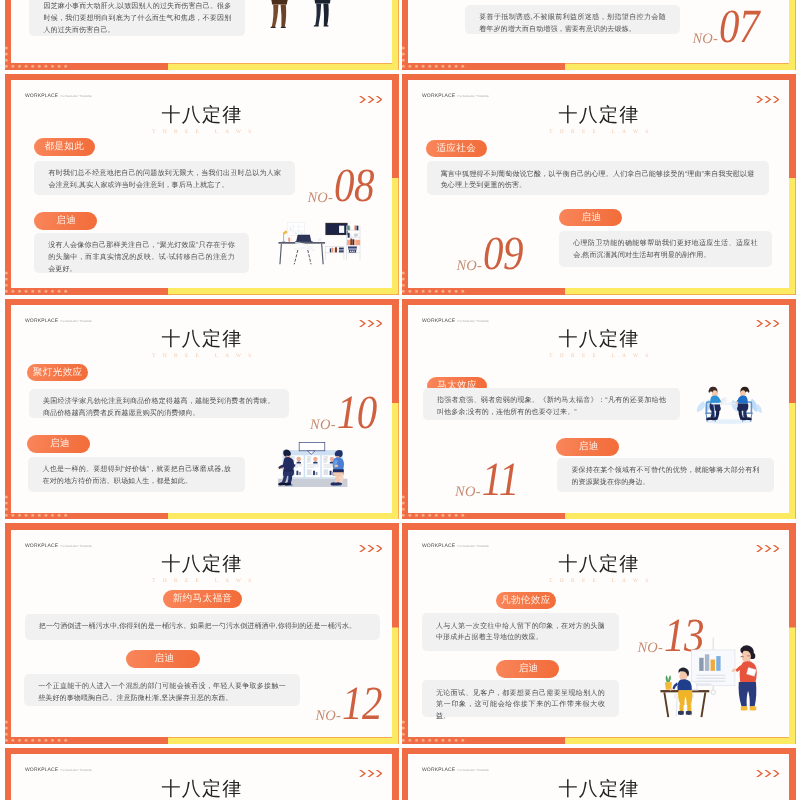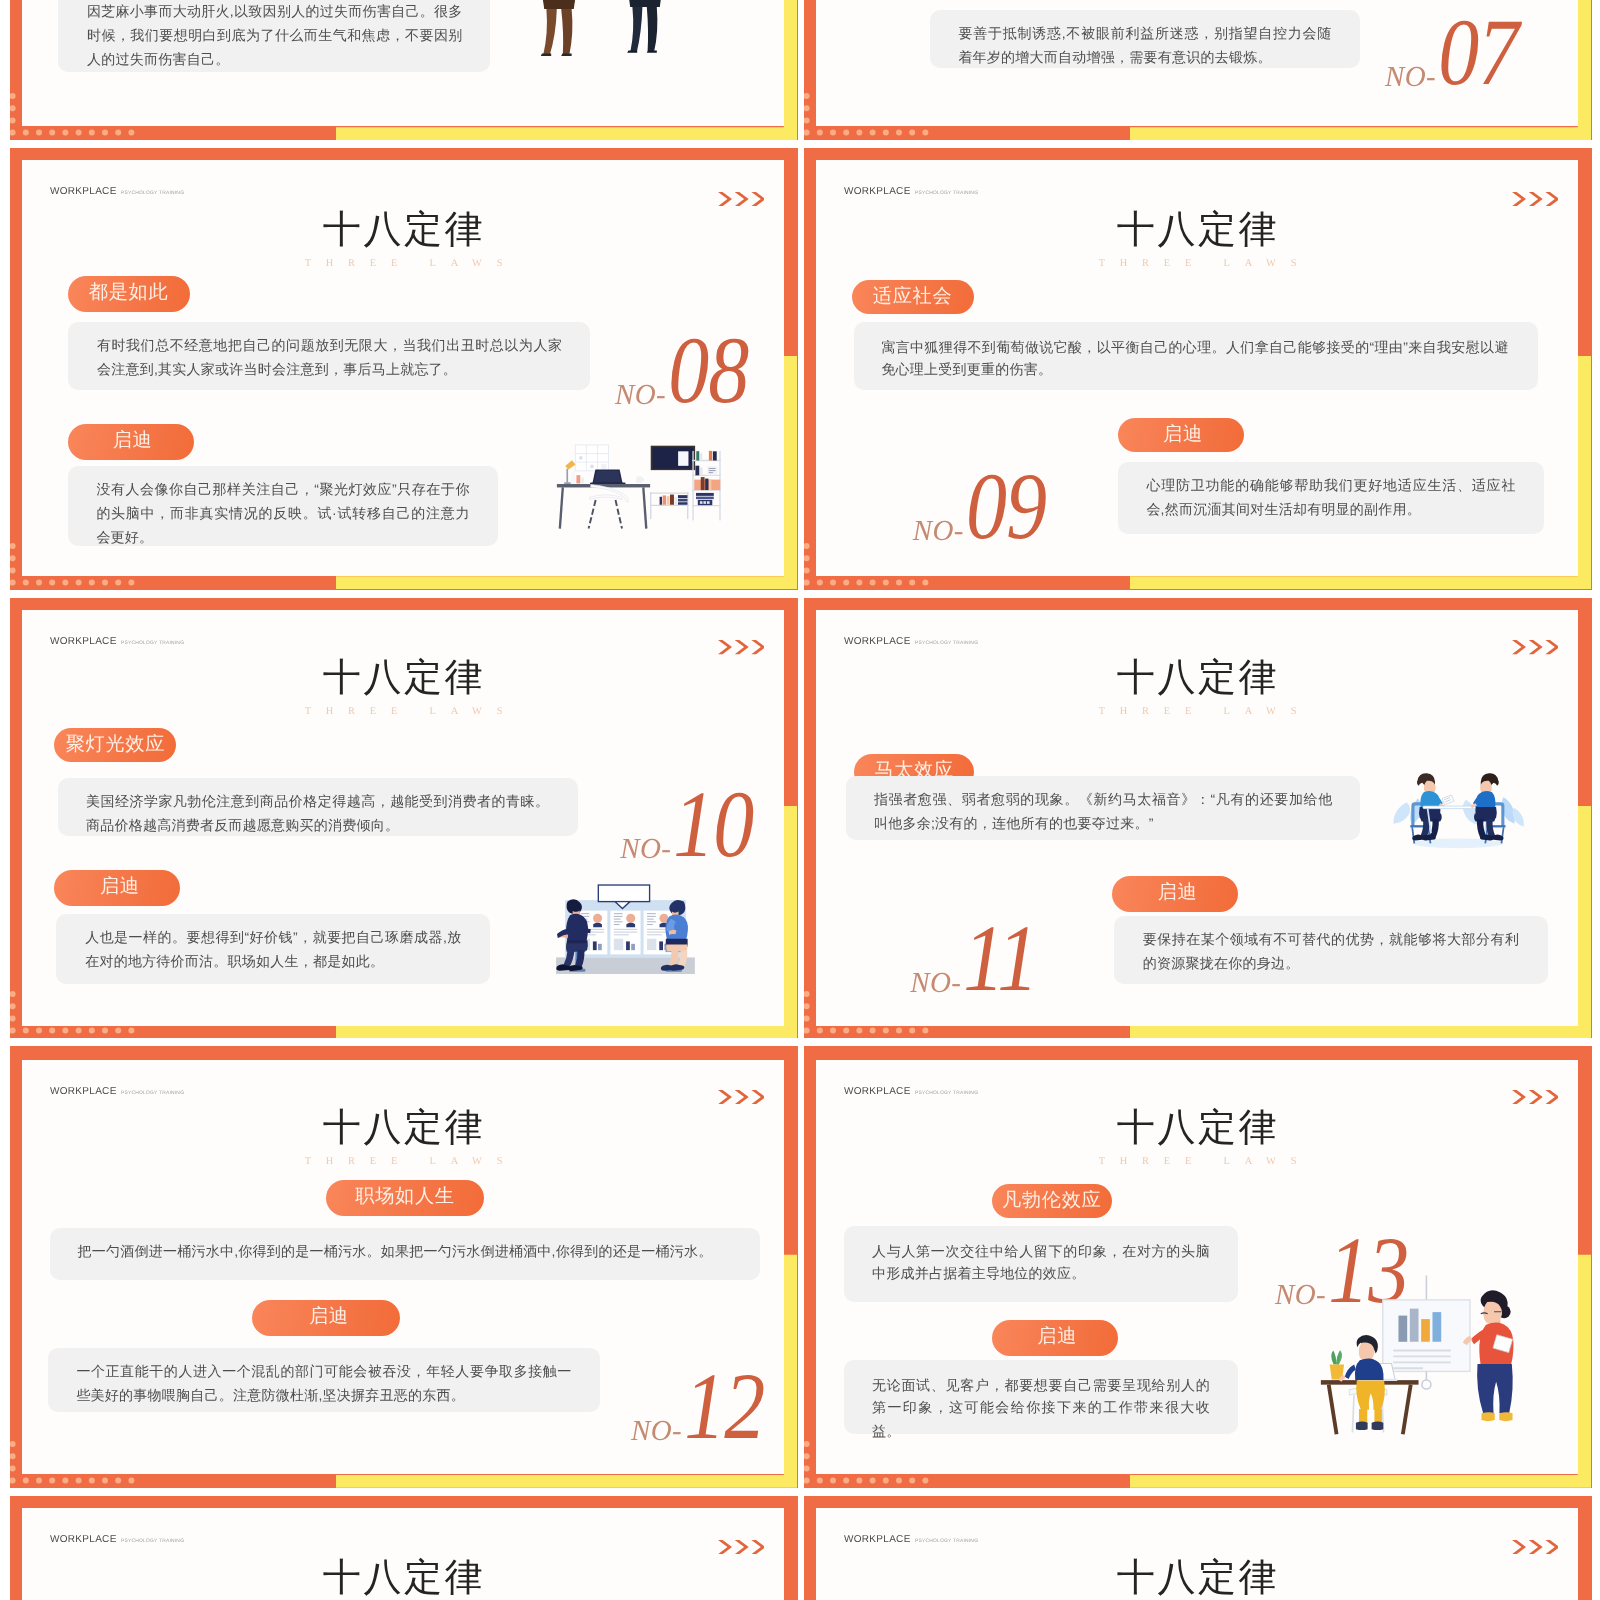--- a/index.html
+++ b/index.html
@@ -641,21 +641,21 @@
         </div>
         <svg class="arrows" width="23" height="7.1" viewBox="0 0 23 7.1">
           <path d="M0.00 0 L4.70 3.55 L0.00 7.1 L2.30 7.1 L7.00 3.55 L2.30 0 Z" fill="#E1663C"></path>
           <path d="M8.35 0 L13.05 3.55 L8.35 7.1 L10.65 7.1 L15.35 3.55 L10.65 0 Z" fill="#E1663C"></path>
           <path d="M16.70 0 L21.40 3.55 L16.70 7.1 L19.00 7.1 L23.70 3.55 L19.00 0 Z" fill="#E1663C"></path>
         </svg>
         <div class="tt">
           <div class="h">十八定律</div>
           <div class="s">THREE LAWS</div>
         </div>
-        <div class="tag" style="left:158.2px;top:67.1px;min-width:70px;">职场如人生</div>
+        <div class="tag" style="left:158.2px;top:67.1px;min-width:70px;">新约马太福音</div>
         <div class="box" style="left:20.1px;top:90.3px;width:355px;height:26.3px;">把一勺酒倒进一桶污水中,你得到的是一桶污水。如果把一勺污水倒进桶酒中,你得到的还是一桶污水。</div>
         <div class="tag etag" style="left:121.7px;top:127.1px;min-width:62.5px;">启迪</div>
         <div class="box" style="left:19.5px;top:150.4px;width:276px;height:32.4px;">一个正直能干的人进入一个混乱的部门可能会被吞没，年轻人要争取多接触一些美好的事物喂胸自己。注意防微杜渐,坚决摒弃丑恶的东西。</div>
         <div class="no" style="left:311px;top:163px;">
           <span class="p">NO-</span>
           <span class="d">12</span>
         </div>
       </div>
     </div>
 <div class="slide" style="left:401.5px;top:523.4px">

